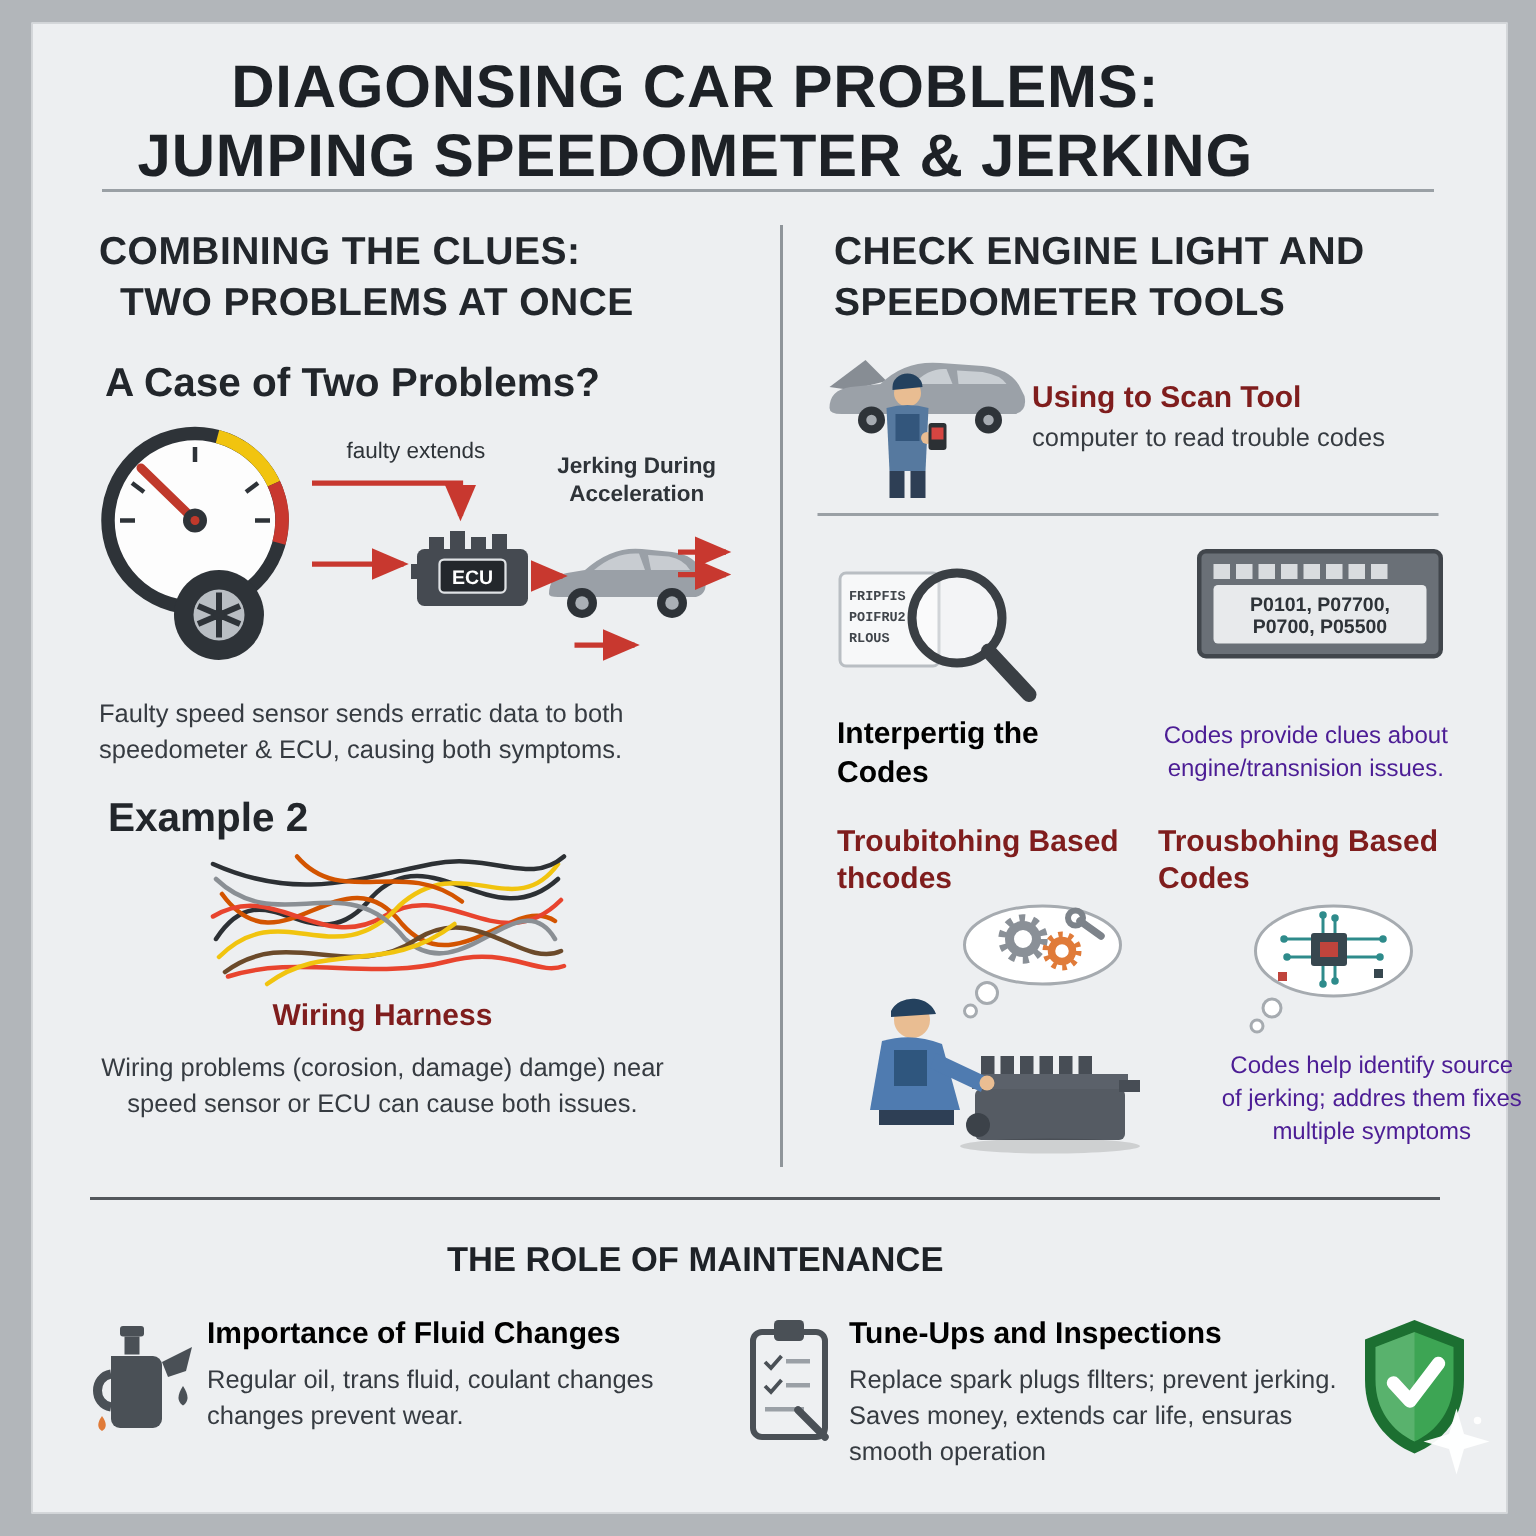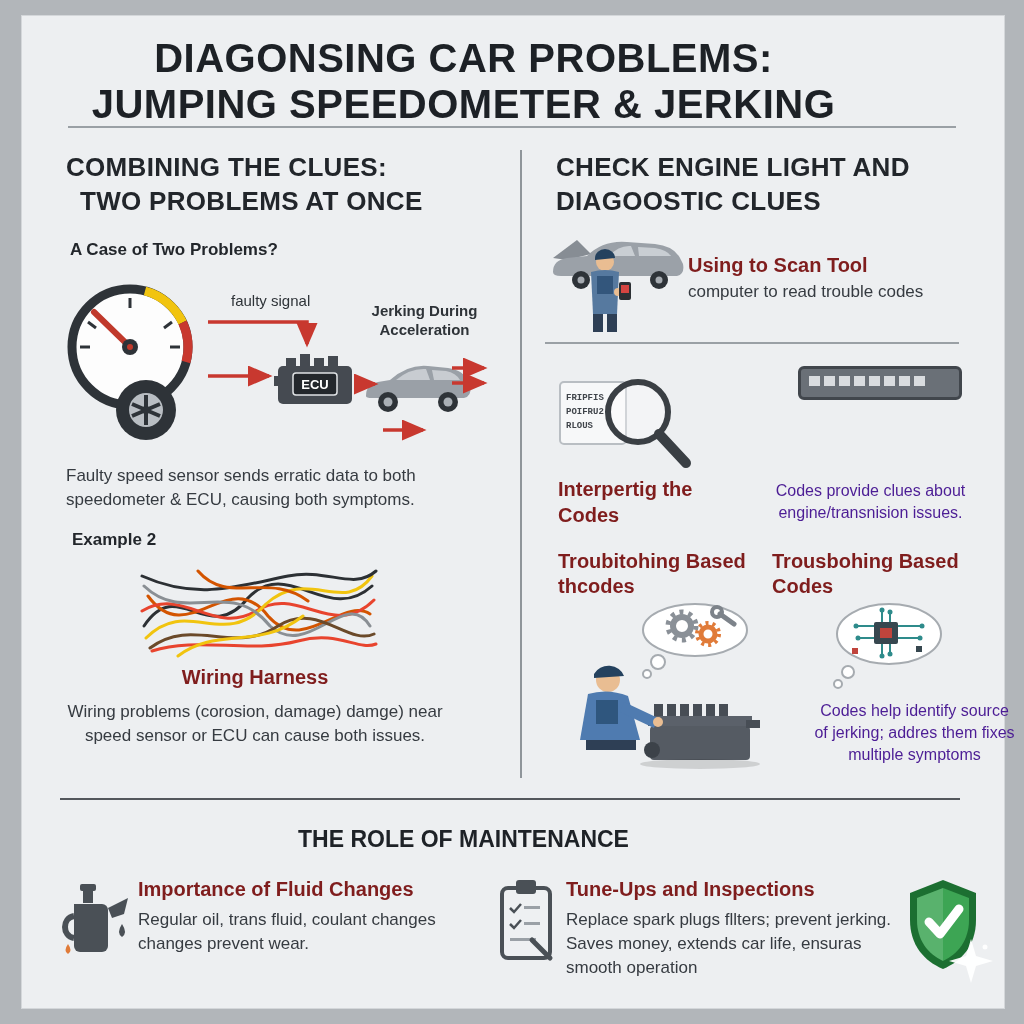--- a/index.html
+++ b/index.html
@@ -2,23 +2,23 @@
 <html><head>
 <meta charset="utf-8">
 <style>
   html,body{margin:0;padding:0;}
   #canvas{position:relative;width:1024px;height:1024px;background:#b2b6ba;overflow:hidden;
           font-family:"Liberation Sans","DejaVu Sans",sans-serif;color:#22262b;}
   .abs{position:absolute;}
   .panel{background:#edeff1;border:1px solid #d4d7da;}
   .h1{font-size:40px;font-weight:800;letter-spacing:.5px;color:#1d2126;white-space:nowrap;}
   .h2{font-size:26px;font-weight:800;letter-spacing:.3px;color:#22262b;white-space:nowrap;}
-  .h3{font-size:17px;font-weight:700;color:#22262b;white-space:nowrap;}
+  .h3{font-size:27px;font-weight:700;color:#22262b;white-space:nowrap;}
   .h4{font-size:20px;font-weight:700;color:#7f1d1d;white-space:nowrap;}
-  .h4b{font-size:20px;font-weight:700;color:#7f1d1d;white-space:nowrap;}
+  .h4b{font-size:20px;font-weight:700;color:#000000;white-space:nowrap;}
   .body{font-size:17px;line-height:24px;color:#363b41;}
   .body2{font-size:16px;line-height:22px;color:#4c1d95;}
   .small{font-size:15px;color:#2e3338;}
   .center{text-align:center;}
   .rule{background:#9aa0a5;height:2px;}
   .rule-dark{background:#53575c;height:2px;}
   .vrule{background:#8f959a;width:2px;}
   .fullw{left:0;width:927px;}
   .panel-codes{background:#6a7077;border:3px solid #41464c;border-radius:6px;padding:7px 8px;}
   .pinrow{display:flex;gap:4px;margin-bottom:4px;}
@@ -96,21 +96,21 @@
     <g stroke="#c8382f" stroke-width="3.5" fill="none">
       <path d="M13,34 H112 V56" marker-end="url(#arr)"></path>
       <path d="M13,88 H74" marker-end="url(#arr)"></path>
       <path d="M165,96 H180" marker-end="url(#arr)"></path>
       <path d="M257,80 H289" marker-end="url(#arr)"></path>
       <path d="M257,95 H289" marker-end="url(#arr)"></path>
       <path d="M188,142 H228" marker-end="url(#arr)"></path>
     </g>
   </svg>
 
-  <div class="abs small" style="left:231px;top:292px;">faulty signal</div>
+  <div class="abs small" style="left:231px;top:292px;">faulty extends</div>
   <div class="abs small center" style="left:352px;top:302px;width:145px;font-weight:600;">Jerking During</div>
   <div class="abs small center" style="left:352px;top:321px;width:145px;font-weight:600;">Acceleration</div>
 
   <div class="abs body" style="left:66px;top:464px;width:390px;">Faulty speed sensor sends erratic data to both speedometer &amp; ECU, causing both symptoms.</div>
   <div class="abs h3" style="left:72px;top:530px;">Example 2</div>
 
   <svg class="abs" style="left:138px;top:556px;" width="240" height="108" viewBox="0 0 240 108">
     <g fill="none" stroke-width="3" stroke-linecap="round">
       <path d="M6,70 C40,18 70,92 110,42 C150,0 190,70 234,30" stroke="#2c3034"></path>
       <path d="M10,40 C50,95 90,8 130,60 C165,100 205,40 232,58" stroke="#d35400"></path>
@@ -124,21 +124,21 @@
       <path d="M40,100 C80,70 120,95 165,60" stroke="#f1c40f"></path>
     </g>
   </svg>
 
   <div class="abs h4 center" style="left:60px;top:666px;width:390px;">Wiring Harness</div>
   <div class="abs body center" style="left:60px;top:700px;width:390px;">Wiring problems (corosion, damage) damge) near speed sensor or ECU can cause both issues.</div>
 
   <div class="abs vrule" style="left:520px;top:150px;height:628px;"></div>
 
   <div class="abs h2" style="left:556px;top:152px;">CHECK ENGINE LIGHT AND</div>
-  <div class="abs h2" style="left:556px;top:186px;">DIAGOOSTIC CLUES</div>
+  <div class="abs h2" style="left:556px;top:186px;">SPEEDOMETER TOOLS</div>
 
   <svg class="abs" style="left:543px;top:230px;" width="150" height="108" viewBox="0 0 150 108">
     <polygon points="10,28 34,10 48,24 24,30" fill="#878d94"></polygon>
     <path d="M10,42 Q10,30 24,28 L44,26 Q60,10 84,12 L112,14 Q132,16 138,30 L140,34 Q142,44 134,46 L18,46 Q10,46 10,42 Z" fill="#9ba1a8"></path>
     <path d="M66,26 Q76,15 88,16 L92,26 Z" fill="#c9ced3"></path>
     <path d="M96,26 L95,17 L112,18 Q124,20 128,26 Z" fill="#c9ced3"></path>
     <circle cx="38" cy="50" r="9" fill="#2e3338"></circle>
       <circle cx="38" cy="50" r="3.5" fill="#a6abb1"></circle>
     <circle cx="116" cy="50" r="9" fill="#2e3338"></circle>
       <circle cx="116" cy="50" r="3.5" fill="#a6abb1"></circle>
@@ -171,20 +171,24 @@
   <div class="abs panel-codes" style="left:798px;top:366px;width:142px;">
     <div class="pinrow">
       <div class="pin"></div>
         <div class="pin"></div>
         <div class="pin"></div>
         <div class="pin"></div>
       <div class="pin"></div>
         <div class="pin"></div>
         <div class="pin"></div>
         <div class="pin"></div>
+    </div>
+    <div class="codesbox">
+      <div class="codesline">P0101, P07700,</div>
+      <div class="codesline">P0700, P05500</div>
     </div>
   </div>
 
   <div class="abs h4b" style="left:558px;top:478px;">Interpertig the</div>
   <div class="abs h4b" style="left:558px;top:504px;">Codes</div>
   <div class="abs body2 center" style="left:768px;top:480px;width:205px;">Codes provide clues about engine/transnision issues.</div>
 
   <div class="abs h4" style="left:558px;top:550px;">Troubitohing Based</div>
   <div class="abs h4" style="left:558px;top:575px;">thcodes</div>
   <div class="abs h4" style="left:772px;top:550px;">Trousbohing Based</div>

